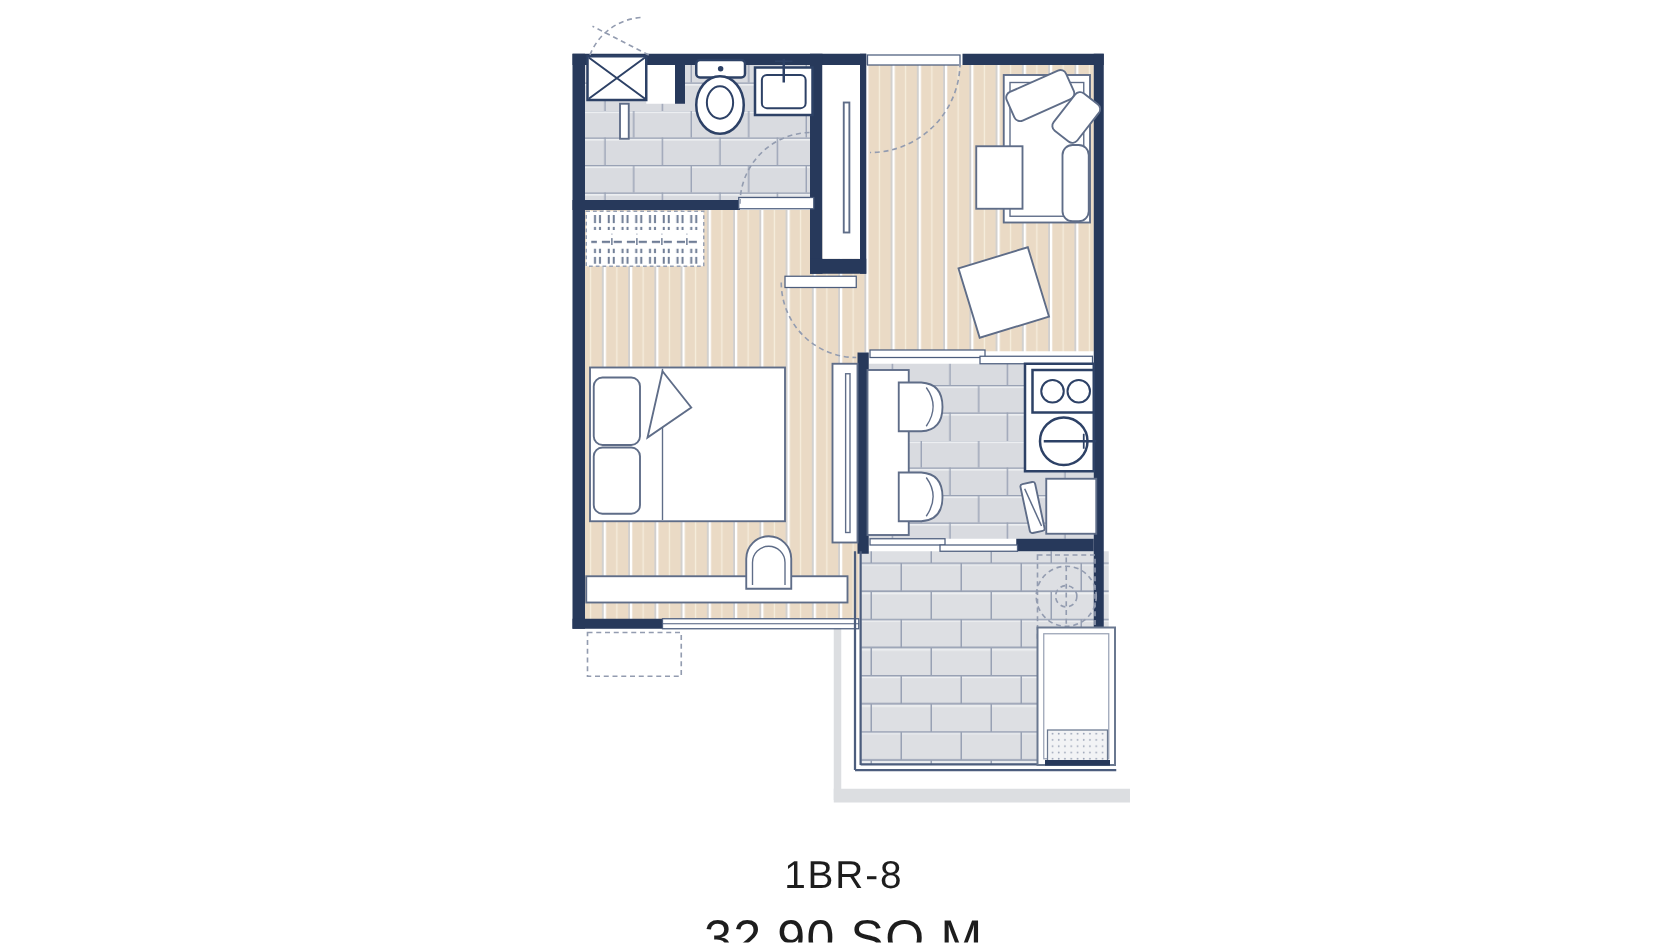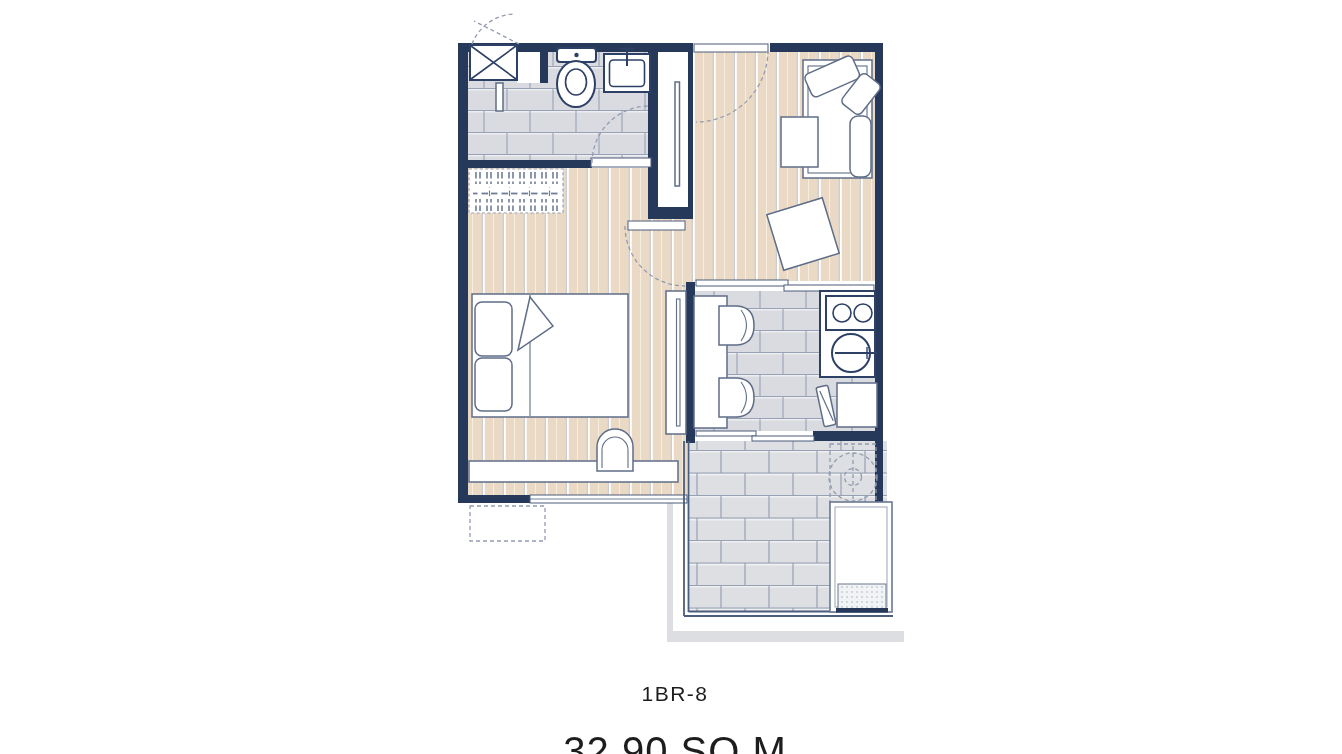--- a/index.html
+++ b/index.html
@@ -15,21 +15,21 @@
   .fxb{fill:#ffffff;stroke:#2d4166;stroke-width:2;}           
   .fxb2{fill:none;stroke:#2d4166;stroke-width:1.6;}
   .fur{fill:#ffffff;stroke:#5f6d88;stroke-width:1.5;}          
   .fur2{fill:none;stroke:#5f6d88;stroke-width:1.1;}
   .dash{fill:none;stroke:#939cb0;stroke-width:1.3;stroke-dasharray:4 3;}
   .dashf{fill:#ffffff;stroke:#98a1b4;stroke-width:1.2;stroke-dasharray:3 2.4;}
   .thinline{fill:#ffffff;stroke:#4c5d7d;stroke-width:1;}
   .shadow{fill:#dcdee1;}
   
   .labels{position:absolute;left:440px;top:0;width:470px;text-align:center;color:#1d1d1d;}
-  .unit-name{position:absolute;left:0;width:470px;top:682px;font-size:21px;font-weight:500;letter-spacing:1.5px;}
+  .unit-name{position:absolute;left:0;width:470px;top:682px;font-size:31px;font-weight:500;letter-spacing:1.5px;}
   .unit-area{position:absolute;left:0;width:470px;top:729px;font-size:40px;font-weight:500;letter-spacing:1px;}
 </style>
 </head>
 <body>
 
 <div class="stage">
 
 <svg class="plan-svg" width="1342" height="660" viewBox="0 0 1342 660">
   <defs>
     <pattern id="wood" width="21" height="24" patternUnits="userSpaceOnUse">

